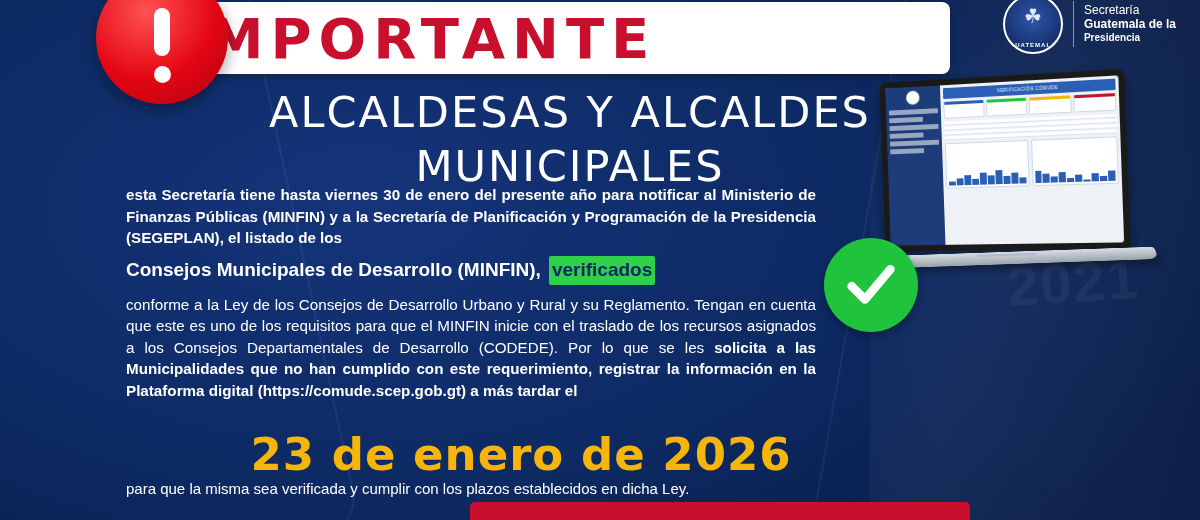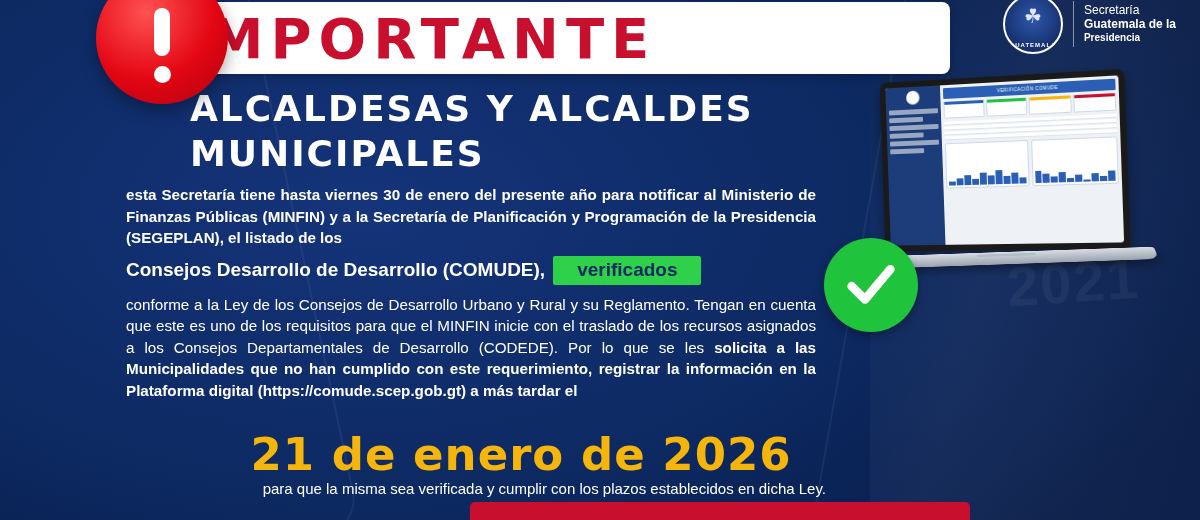--- a/index.html
+++ b/index.html
@@ -86,56 +86,56 @@
     box-shadow: 0 6px 16px rgba(0,0,0,0.35);
     z-index: 5;
     display: flex; flex-direction: column; align-items: center; justify-content: center;
   }
   .exclaim .bar { width: 16px; height: 48px; background: #ffffff; border-radius: 8px; margin-top: 14px; }
   .exclaim .dot { width: 17px; height: 17px; background: #ffffff; border-radius: 50%; margin-top: 10px; }
 
   
   .subtitle {
     position: absolute; left: 190px; top: 86px; width: 760px;
-    text-align: left; color: #ffffff;
-    font-size: 36px; font-weight: bold; letter-spacing: 2px;
+    text-align: center; color: #ffffff;
+    font-size: 43px; font-weight: normal; letter-spacing: 2px;
     line-height: 1.25;
     font-family: "DejaVu Sans", sans-serif;
     z-index: 4;
   }
 
   
   .body-text {
     position: absolute; left: 126px; top: 184px; width: 690px;
     color: #ffffff; font-size: 15.2px; line-height: 1.42;
     text-align: justify;
     z-index: 4;
   }
   .body-text p { margin-bottom: 2px; }
   .body-text .b { font-weight: bold; }
   .line-comude {
     font-weight: bold; font-size: 19px; margin: 7px 0 9px 0;
     display: flex; align-items: center; gap: 0;
   }
   .hl {
     background: #2fd04a; color: #0d2a63; font-weight: bold;
-    padding: 1px 24px; margin-left: 8px; border-radius: 2px;
+    padding: 1px 3px; margin-left: 8px; border-radius: 2px;
     font-size: 19px;
   }
   .date-line {
     position: absolute; left: 126px; top: 428px; width: 790px;
     text-align: center;
     color: #f5b50a; font-size: 45px; font-weight: bold;
     font-family: "DejaVu Sans", sans-serif;
     letter-spacing: 1px;
     z-index: 4;
   }
   .closing {
     position: absolute; left: 126px; top: 480px; width: 700px;
-    color: #ffffff; font-size: 15px; text-align: right;
+    color: #ffffff; font-size: 15px; text-align: left;
     z-index: 4;
   }
 
   
   .bottom-bar {
     position: absolute; left: 470px; bottom: 0; width: 500px; height: 18px;
     background: #c8102e; border-radius: 5px 5px 0 0;
     z-index: 4;
   }
 
@@ -246,29 +246,29 @@
   <div class="exclaim">
     <div class="bar"></div>
     <div class="dot"></div>
   </div>
 
   <div class="subtitle">ALCALDESAS Y ALCALDES MUNICIPALES</div>
 
   <div class="body-text">
     <p class="b">esta Secretaría tiene hasta viernes 30 de enero del presente año para notificar al Ministerio de Finanzas Públicas (MINFIN) y a la Secretaría de Planificación y Programación de la Presidencia (SEGEPLAN), el listado de los</p>
     <div class="line-comude">
-      <span>Consejos Desarrollo de  Desarrollo (COMUDE),</span>
+      <span>Consejos Municipales de  Desarrollo (MINFIN),</span>
       <span class="hl">verificados</span>
     </div>
     <p>
       <span>conforme a la Ley de los Consejos de Desarrollo Urbano y Rural y su Reglamento. Tengan en cuenta que este es uno de los requisitos para que el MINFIN inicie con el traslado de los recursos asignados a los Consejos Departamentales de Desarrollo (CODEDE).  Por lo que se les </span><span class="b">solicita a las Municipalidades que no han cumplido con este requerimiento, registrar la información en la Plataforma digital (https://comude.scep.gob.gt) a más tardar el</span>
     </p>
   </div>
 
-  <div class="date-line">21 de enero de 2026</div>
+  <div class="date-line">23 de enero de 2026</div>
   <div class="closing">para que la misma sea verificada y cumplir con los plazos establecidos en dicha Ley.</div>
 
   <div class="check-circle">
     <svg viewBox="0 0 24 24">
       <path d="M4 12.5 L9.5 18 L20 5.5" fill="none" stroke="#ffffff" stroke-width="3.6" stroke-linecap="round" stroke-linejoin="round"></path>
     </svg>
   </div>
 
   <div class="laptop">
     <div class="laptop-screen">

